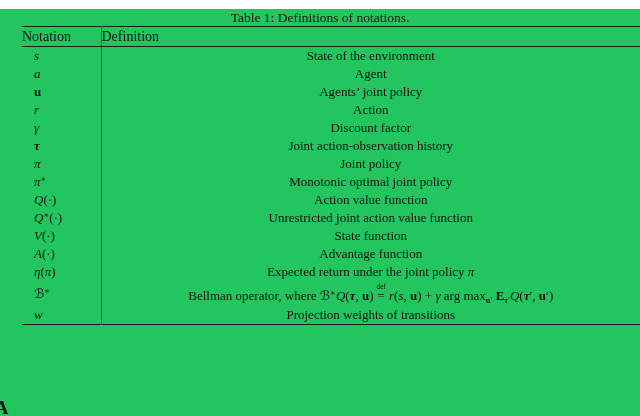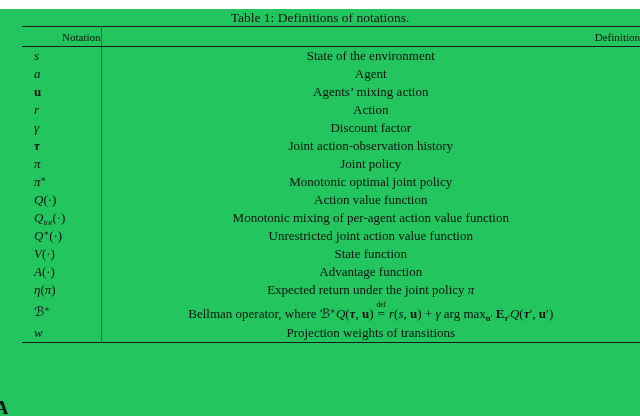--- a/index.html
+++ b/index.html
@@ -25,25 +25,25 @@
   table.notation-table {
     width:100%;
     border-collapse:collapse;
     table-layout:fixed;
     border-top:1.6px solid #1c1c1c;
     border-bottom:1.6px solid #1c1c1c;
   }
   table.notation-table col.c1 { width:79px; }
   thead th {
     font-weight:normal;
-    font-size:11px;
+    font-size:14px;
     height:20px;
     border-bottom:1.4px solid #1c1c1c;
     vertical-align:middle;
-    text-align:right;
+    text-align:left;
   }
   thead th.h-notation { border-right:1.2px solid #555; }
   tbody td {
     font-size:13px;
     height:18px;
     vertical-align:middle;
     line-height:1.05;
   }
   td.notation-cell {
     border-right:1.2px solid #555;
@@ -100,21 +100,21 @@
           <tr>
             <td class="notation-cell">s</td>
             <td class="definition-cell">State of the environment</td>
           </tr>
           <tr>
             <td class="notation-cell">a</td>
             <td class="definition-cell">Agent</td>
           </tr>
           <tr>
             <td class="notation-cell"><b class="up">u</b></td>
-            <td class="definition-cell">Agents’ mixing action</td>
+            <td class="definition-cell">Agents’ joint policy</td>
           </tr>
           <tr>
             <td class="notation-cell">r</td>
             <td class="definition-cell">Action</td>
           </tr>
           <tr>
             <td class="notation-cell">γ</td>
             <td class="definition-cell">Discount factor</td>
           </tr>
           <tr>
@@ -125,24 +125,20 @@
             <td class="notation-cell">π</td>
             <td class="definition-cell">Joint policy</td>
           </tr>
           <tr>
             <td class="notation-cell">π<sup>∗</sup></td>
             <td class="definition-cell">Monotonic optimal joint policy</td>
           </tr>
           <tr>
             <td class="notation-cell">Q<span style="font-style:normal">(·)</span></td>
             <td class="definition-cell">Action value function</td>
-          </tr>
-          <tr>
-            <td class="notation-cell">Q<sub>tot</sub><span style="font-style:normal">(·)</span></td>
-            <td class="definition-cell">Monotonic mixing of per-agent action value function</td>
           </tr>
           <tr>
             <td class="notation-cell">Q<sup>∗</sup><span style="font-style:normal">(·)</span></td>
             <td class="definition-cell">Unrestricted joint action value function</td>
           </tr>
           <tr>
             <td class="notation-cell">V<span style="font-style:normal">(·)</span></td>
             <td class="definition-cell">State function</td>
           </tr>
           <tr>

